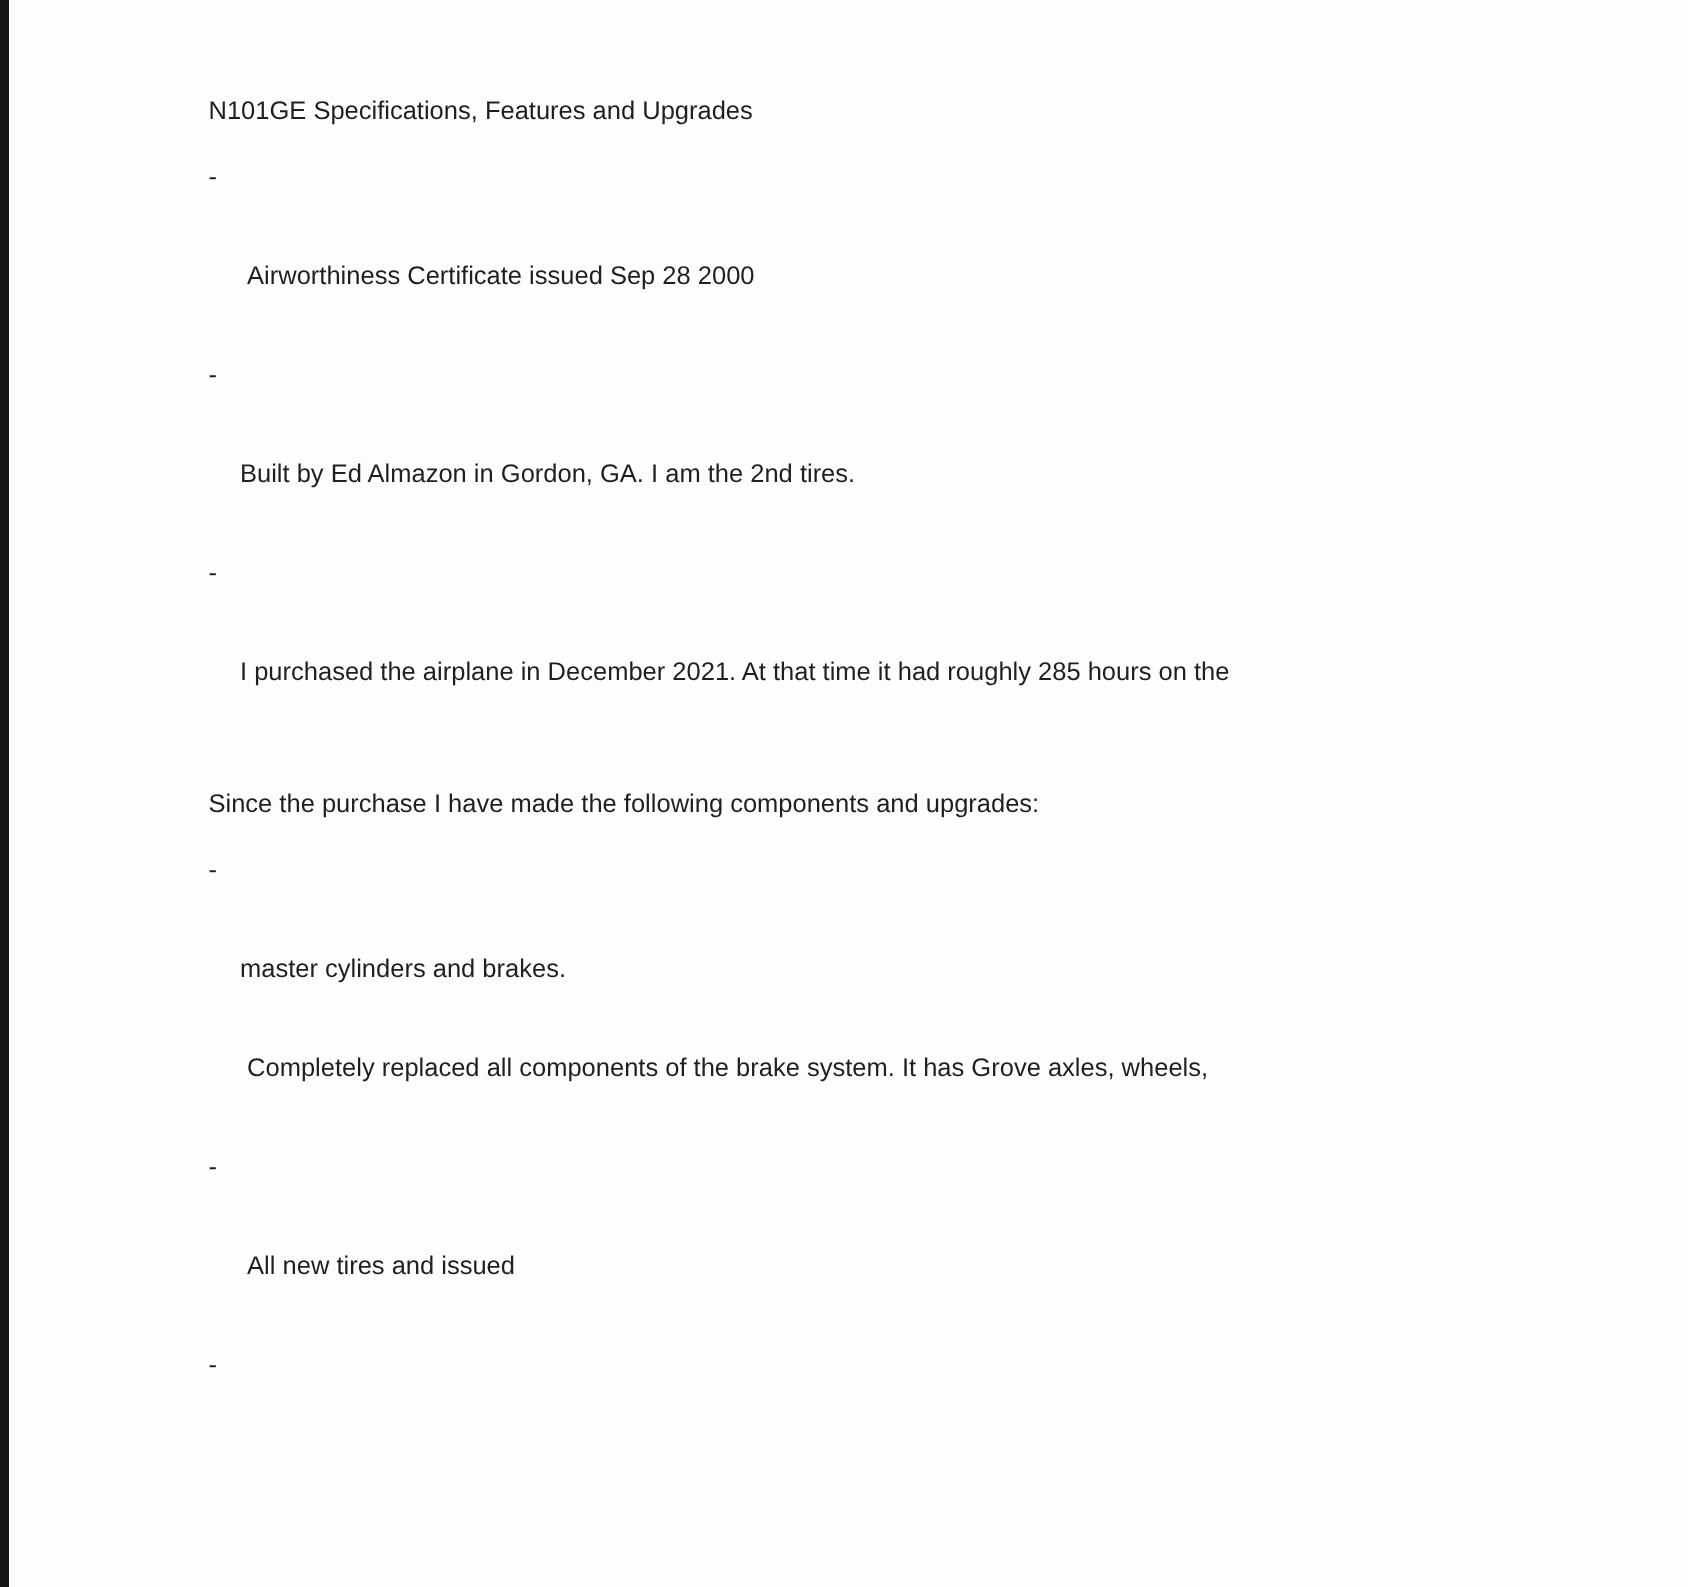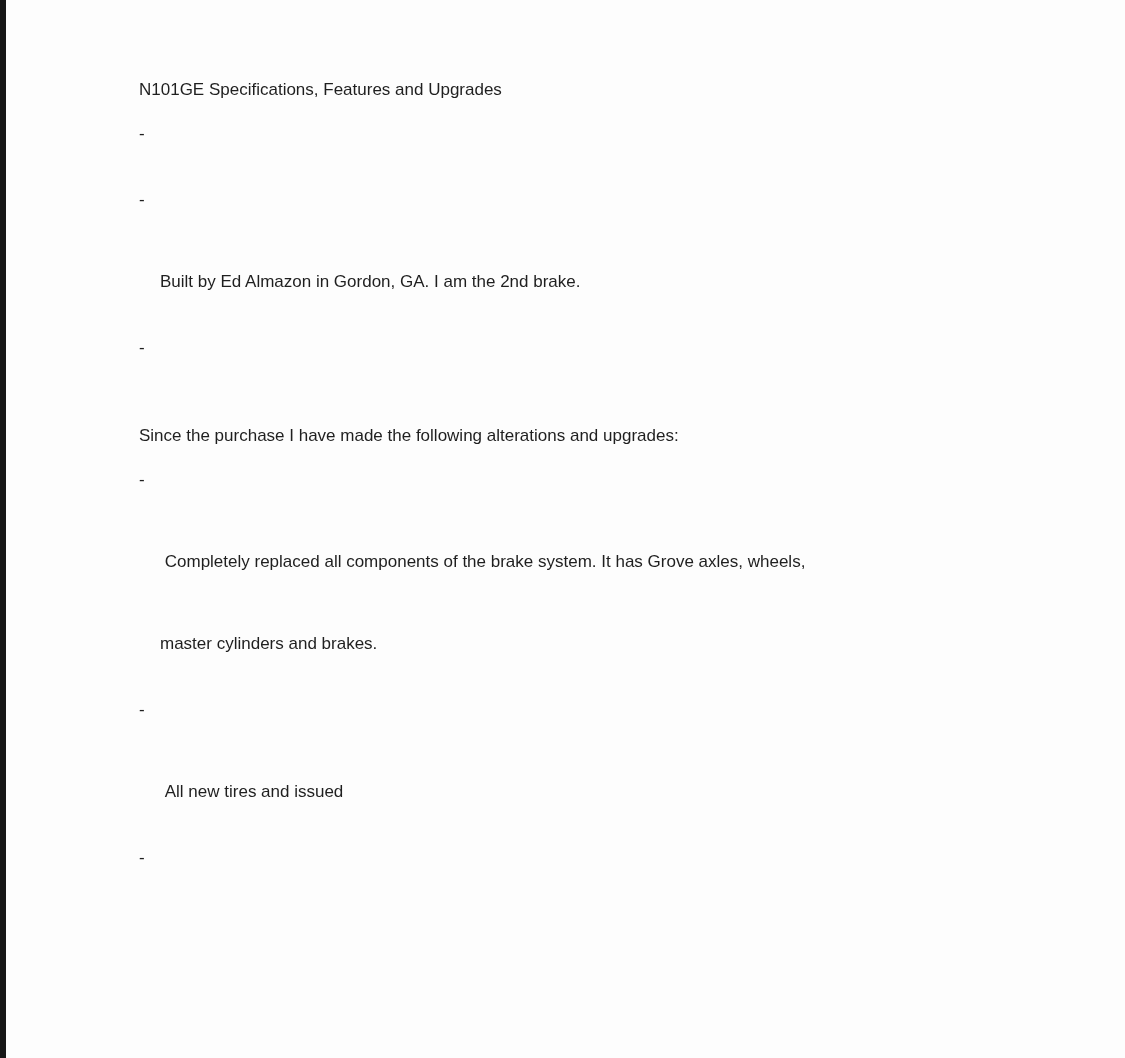--- a/index.html
+++ b/index.html
@@ -22,21 +22,21 @@
     top: 0;
     width: 6px;
     height: 1058px;
     background: #171717;
   }
   .content {
     margin-left: 139px;
     padding-top: 63px;
     width: 872px;
   }
-  .line { white-space: pre-wrap; margin-top: 16px; }
+  .line { white-space: pre-wrap; }
   .bullet {
     position: relative;
     padding-left: 21px;
     white-space: pre-wrap;
   }
   .bullet .marker {
     position: absolute;
     left: 0;
     top: 0;
   }
@@ -47,37 +47,39 @@
 
 <div class="edge-bar"></div>
 
 <div class="content">
 
   <div class="line">N101GE Specifications, Features and Upgrades</div>
 
   <div class="mt-1">
     <div class="bullet">
       <span class="marker">-</span>
+      <div class="line"> Airworthiness Certificate issued Sep 28 2000</div>
     </div>
     <div class="bullet">
       <span class="marker">-</span>
-      <div class="line">Built by Ed Almazon in Gordon, GA. I am the 2nd brake.</div>
+      <div class="line">Built by Ed Almazon in Gordon, GA. I am the 2nd tires.</div>
     </div>
     <div class="bullet">
       <span class="marker">-</span>
+      <div class="line">I purchased the airplane in December 2021. At that time it had roughly 285 hours on the</div>
     </div>
   </div>
 
-  <div class="line mt-1">Since the purchase I have made the following alterations and upgrades:</div>
+  <div class="line mt-1">Since the purchase I have made the following components and upgrades:</div>
 
   <div class="mt-1">
     <div class="bullet">
       <span class="marker">-</span>
+      <div class="line">master cylinders and brakes.</div>
       <div class="line"> Completely replaced all components of the brake system. It has Grove axles, wheels,</div>
-      <div class="line">master cylinders and brakes.</div>
     </div>
     <div class="bullet">
       <span class="marker">-</span>
       <div class="line"> All new tires and issued</div>
     </div>
     <div class="bullet">
       <span class="marker">-</span>
     </div>
 
   </div>

